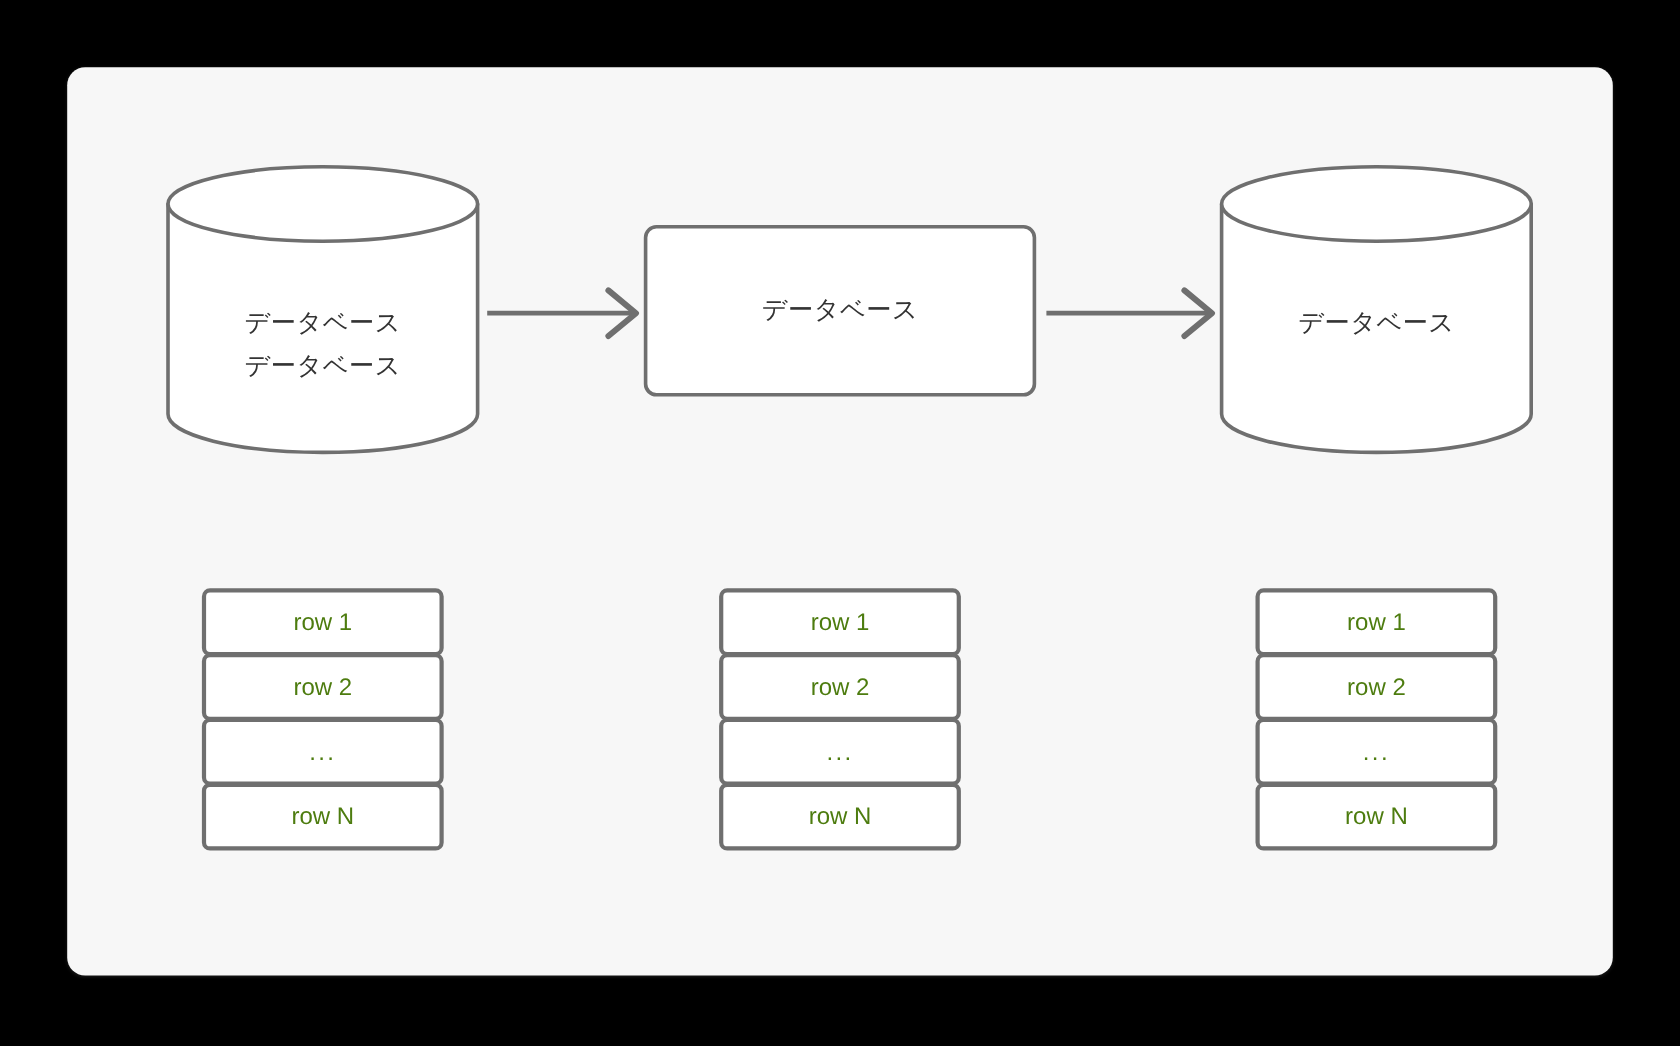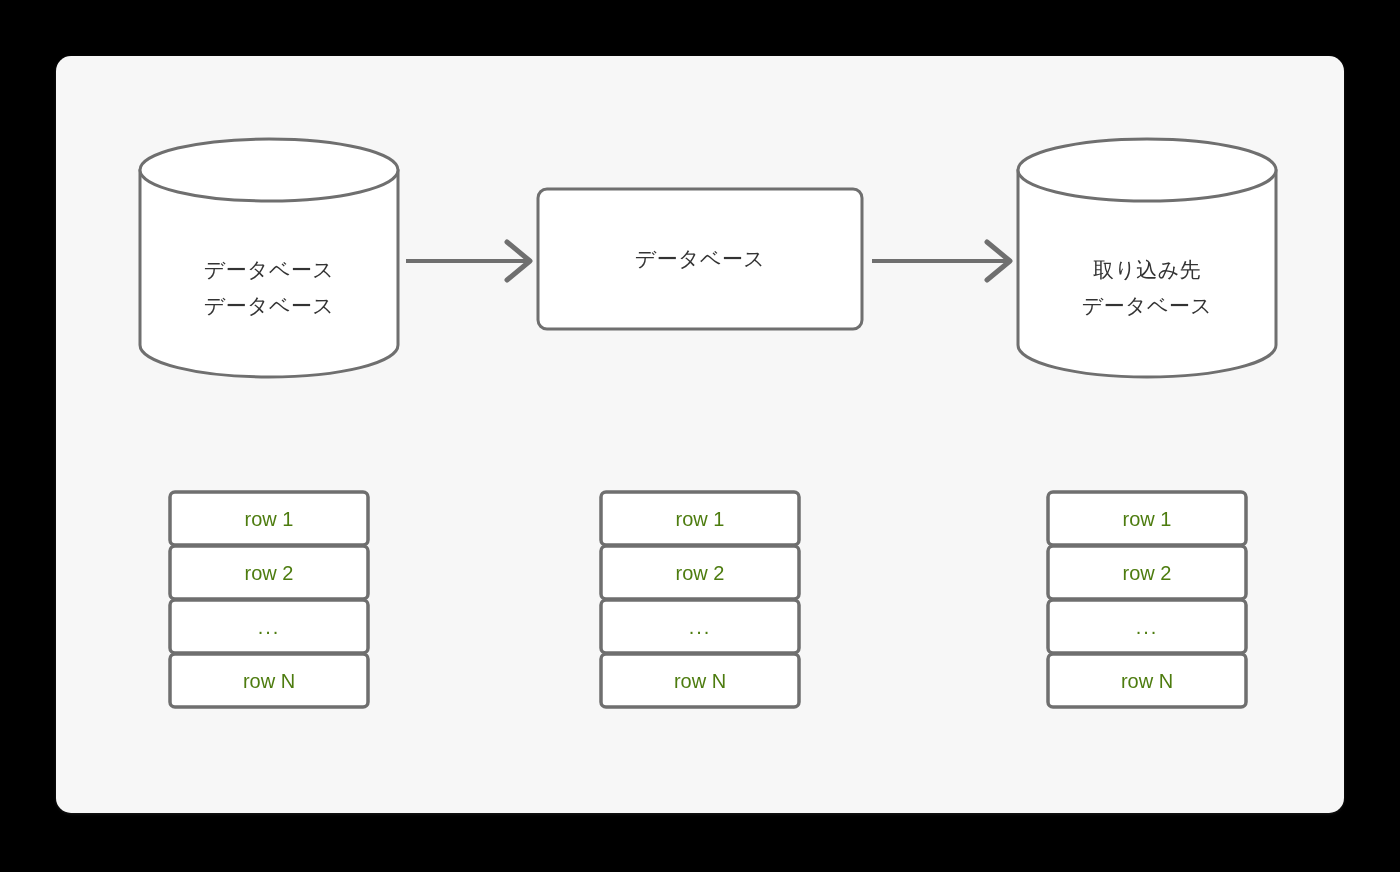--- a/index.html
+++ b/index.html
@@ -137,21 +137,20 @@
   <div class="node-label" style="left:140px; top:252px; width:258px;">
     <span class="line">データベース</span>
     <span class="line">データベース</span>
   </div>
 
   <div class="node-label" style="left:538px; top:241px; width:324px;">
     <span class="line">データベース</span>
   </div>
 
   <div class="node-label" style="left:1018px; top:252px; width:258px;">
-    <span class="line">取り込み先</span>
     <span class="line">データベース</span>
   </div>
 
   <div class="row-label" style="left:170px; top:509px; width:198px;">row 1</div>
   <div class="row-label" style="left:170px; top:563px; width:198px;">row 2</div>
   <div class="row-label dots" style="left:170px; top:617px; width:198px;">...</div>
   <div class="row-label" style="left:170px; top:671px; width:198px;">row N</div>
 
   <div class="row-label" style="left:601px; top:509px; width:198px;">row 1</div>
   <div class="row-label" style="left:601px; top:563px; width:198px;">row 2</div>

